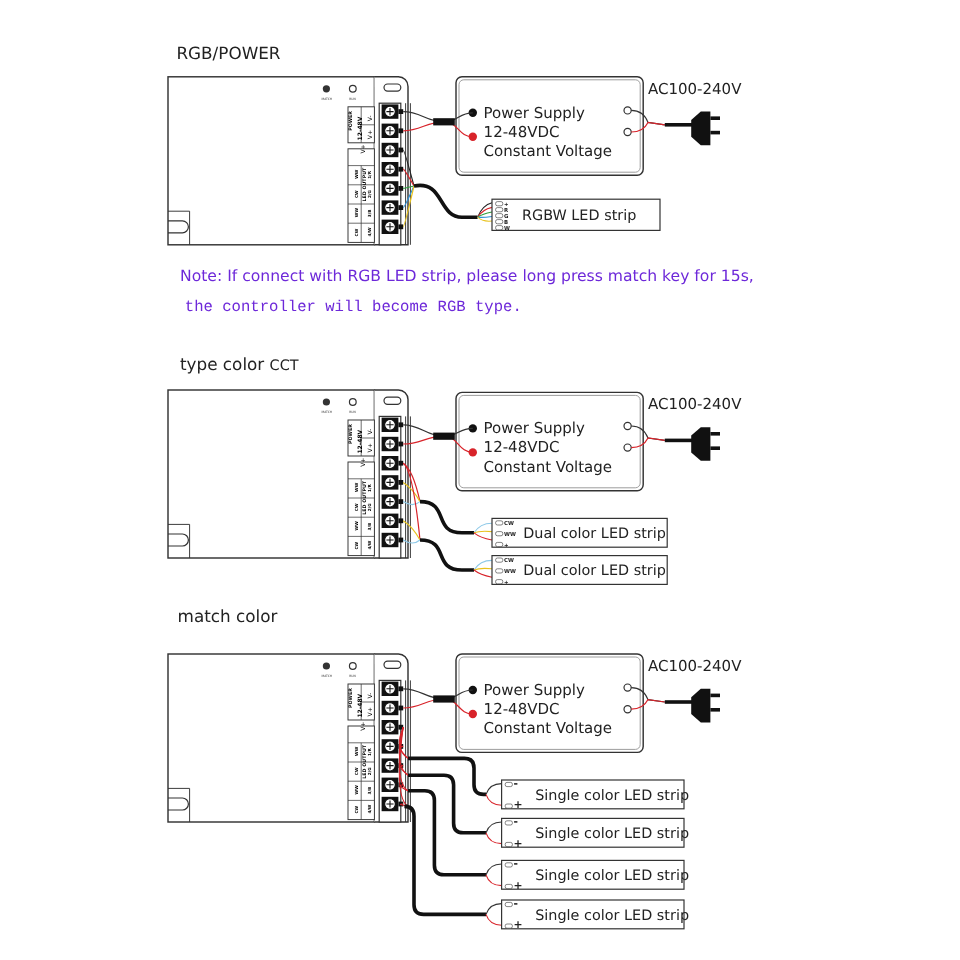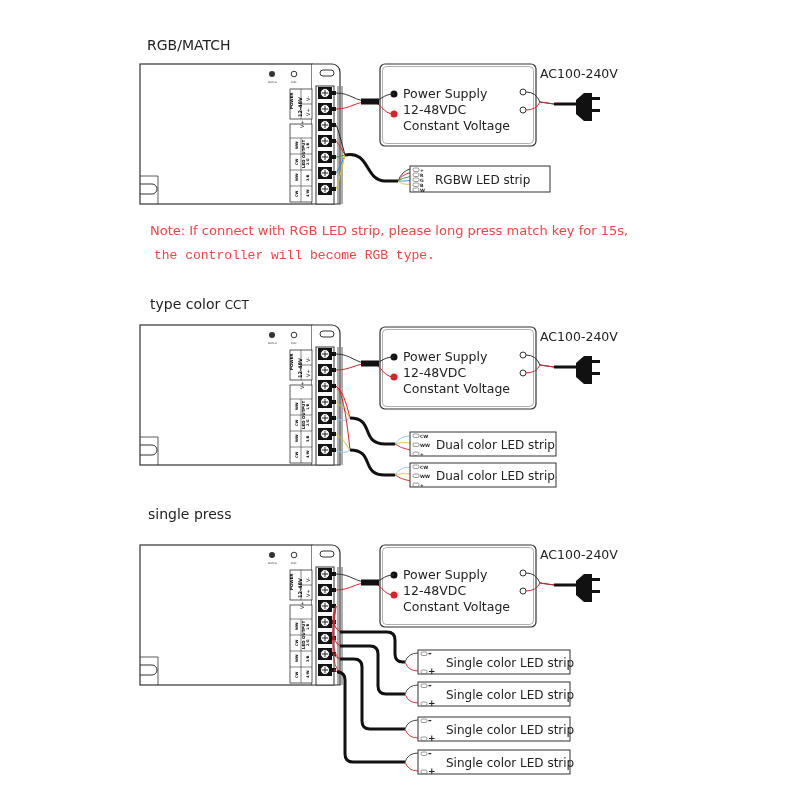--- a/index.html
+++ b/index.html
@@ -1,33 +1,33 @@
 <!DOCTYPE html>
 <html><head>
 <meta charset="utf-8">
 <style>
   html, body { margin:0; padding:0; background:#ffffff; }
   body { width:800px; height:800px; position:relative; overflow:hidden; font-family:"DejaVu Sans", sans-serif; color:#222; }
   .txt { position:absolute; white-space:nowrap; }
   .section-title { font-size:14px; color:#222; }
-  .note { font-size:13px; color:#ef4444; line-height:24px; }
+  .note { font-size:13px; color:#6d28d9; line-height:24px; }
   svg { position:absolute; left:0; top:0; }
   .vlabel { font-size:5px; font-family:"DejaVu Sans", sans-serif; font-weight:bold; }
 </style>
 </head>
 <body>
 
-<div class="txt section-title" style="left:147px;top:37px;">RGB/MATCH</div>
+<div class="txt section-title" style="left:147px;top:37px;">RGB/POWER</div>
 
 <div class="txt section-title" style="left:150px;top:296px;">
   <span>type color</span>
   <span style="font-size:12px;">CCT</span>
 </div>
 
-<div class="txt section-title" style="left:148px;top:506px;">single press</div>
+<div class="txt section-title" style="left:148px;top:506px;">match color</div>
 
 <div class="txt note" style="left:150px;top:219px;">Note: If connect with RGB LED strip, please long press match key for 15s,</div>
 <div class="txt note" style="left:154px;top:244px;font-family:Liberation Mono, monospace;">the controller will become RGB type.</div>
 
 <svg id="diagram" width="800" height="800" viewBox="0 0 800 800">
     <g>
       <rect x="140" y="64" width="172" height="140" fill="#fff" stroke="#333" stroke-width="1.2"></rect>
       <path d="M140 184 h12 a5 5 0 0 1 0 10 h-12" fill="none" stroke="#333" stroke-width="1"></path>
       <line x1="158" y1="176" x2="158" y2="204" stroke="#333" stroke-width="0.8"></line>
       <line x1="140" y1="176" x2="158" y2="176" stroke="#333" stroke-width="0.8"></line>

